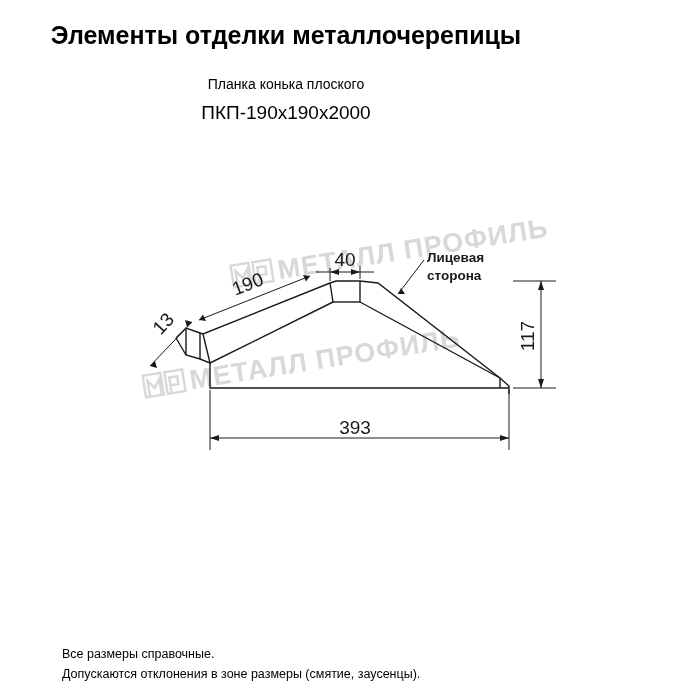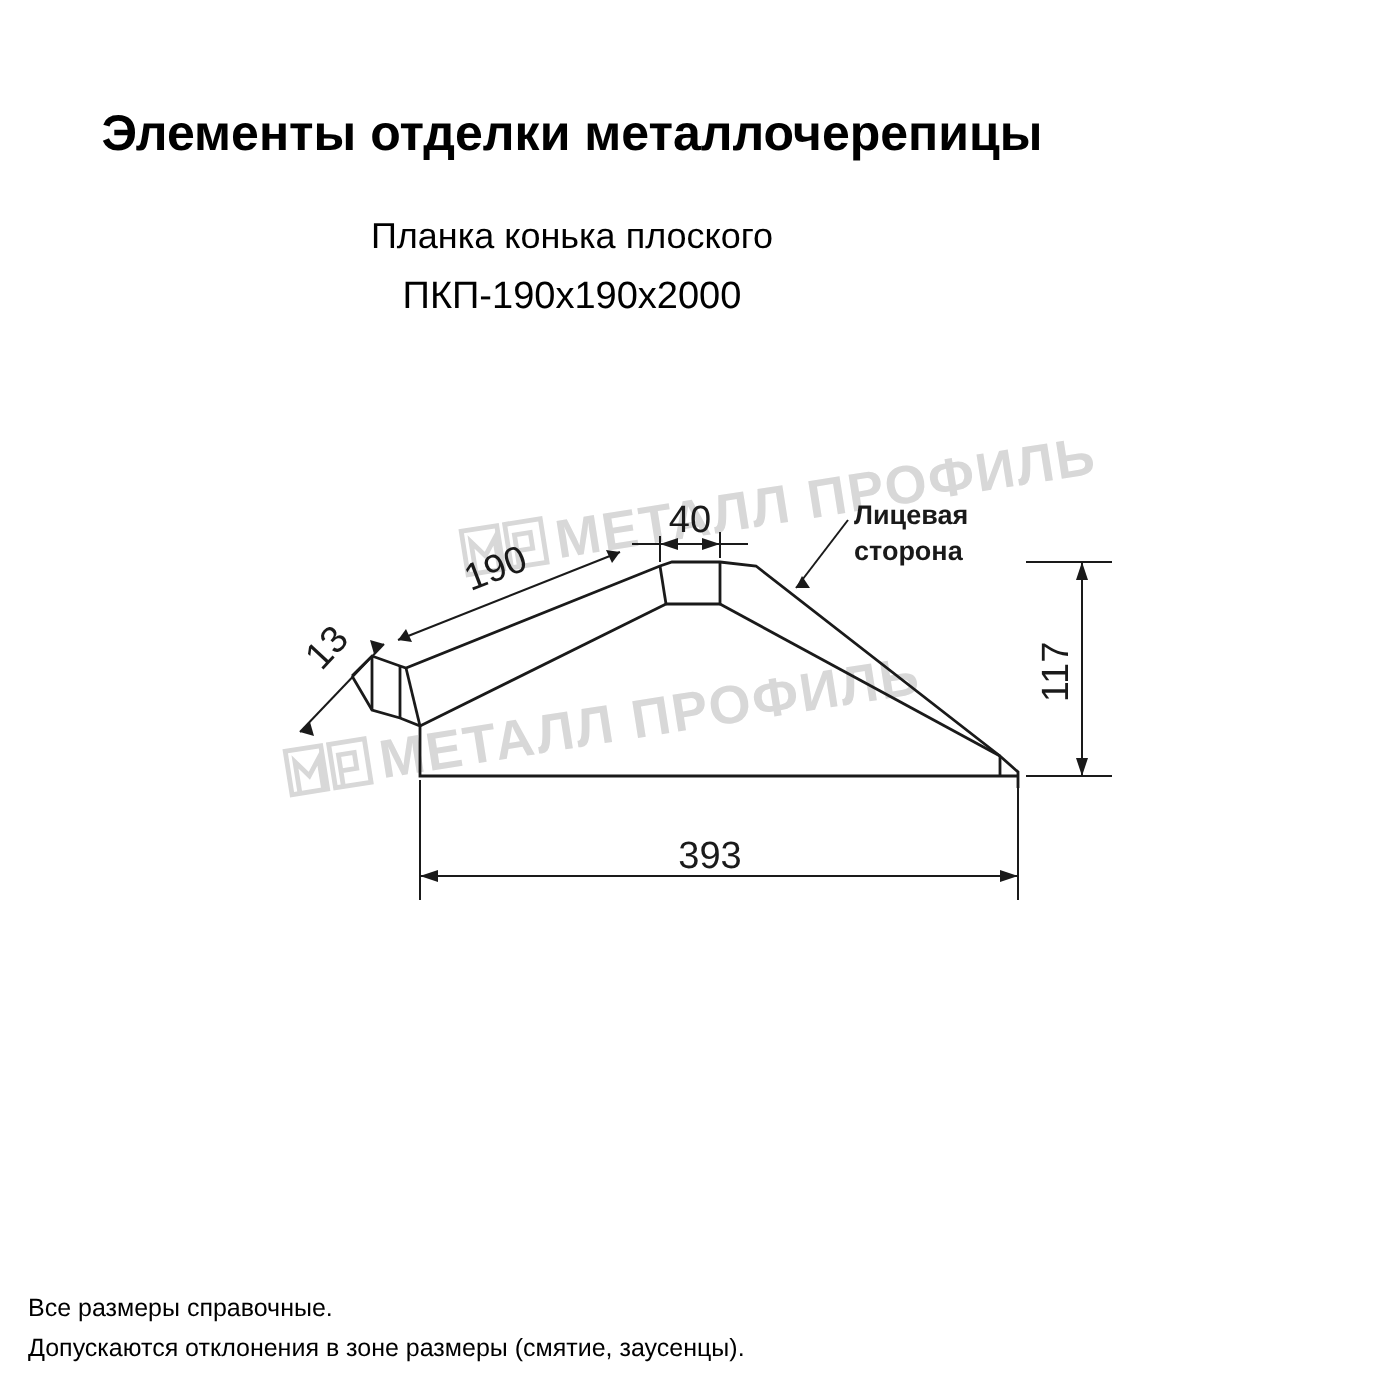--- a/index.html
+++ b/index.html
@@ -18,30 +18,29 @@
   .page {
     position: absolute;
     inset: 0;
   }
   .title-block {
     position: absolute;
     top: 22px;
     left: 0;
     width: 572px;
     text-align: center;
-    margin-top: 32px;
   }
   .main-title {
     font-size: 25px;
     font-weight: bold;
     letter-spacing: 0px;
     line-height: 1.1;
   }
   .sub-title {
-    font-size: 18px;
+    font-size: 14px;
     margin-top: 26px;
     line-height: 1.15;
   }
   .code-title {
     font-size: 19px;
     margin-top: 10px;
     line-height: 1.15;
   }
   .drawing {
     position: absolute;
@@ -52,20 +51,21 @@
   }
   .footer {
     position: absolute;
     left: 14px;
     bottom: 16px;
     font-size: 12.5px;
     line-height: 1.55;
   }
   .footer div {
     white-space: nowrap;
+    margin-left: 48px;
   }
   svg { display: block; }
   text {
     font-family: "Liberation Sans", sans-serif;
     fill: #1a1a1a;
   }
   .dim-label { font-size: 19px; }
   .face-label { font-size: 13.5px; font-weight: bold; }
   .wm text {
     font-family: "Liberation Sans", sans-serif;

